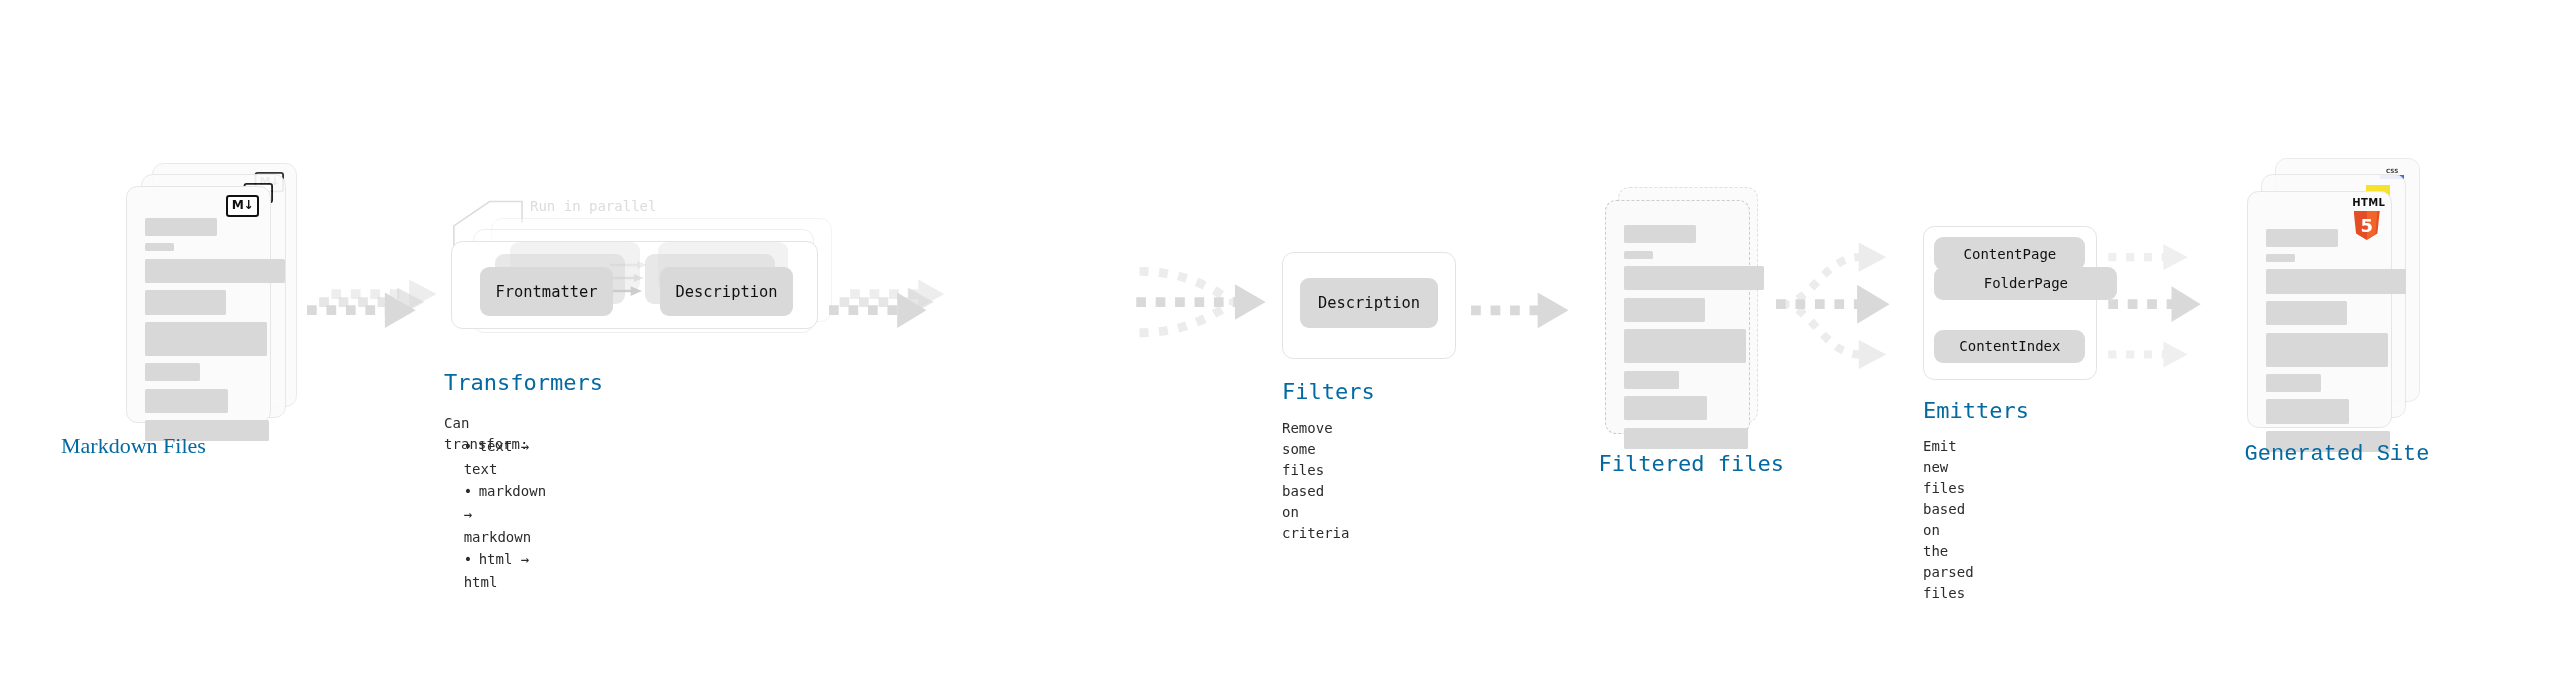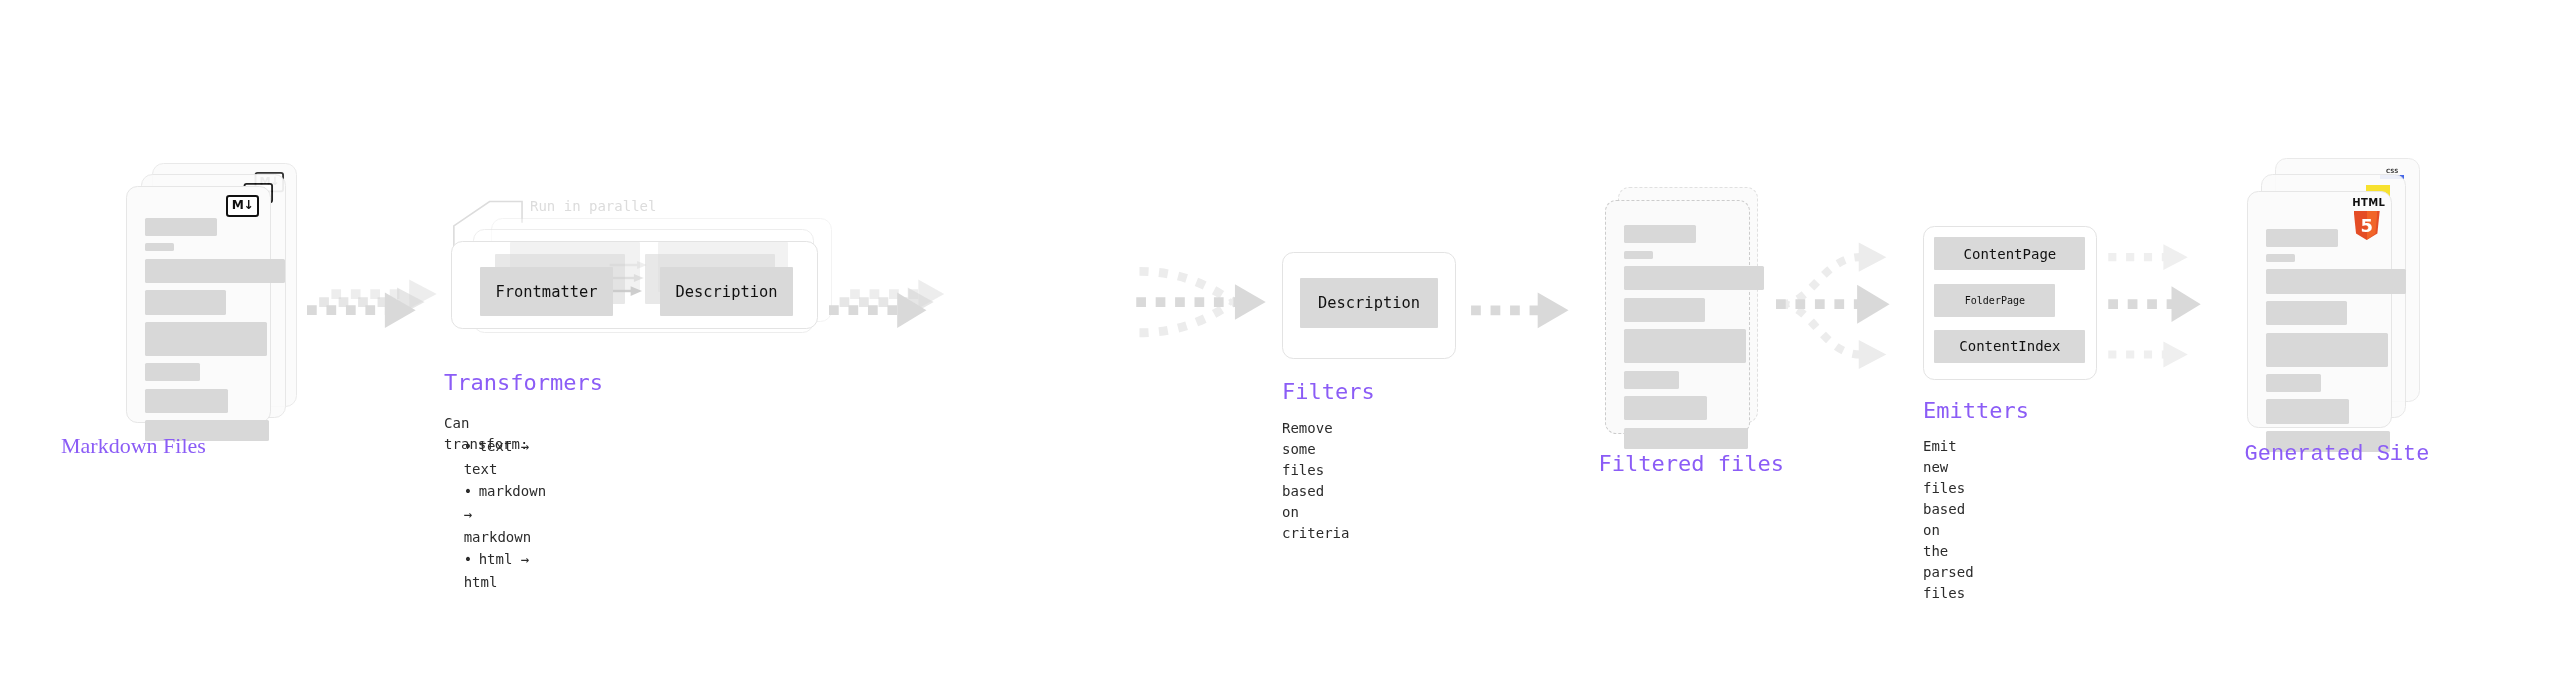--- a/index.html
+++ b/index.html
@@ -137,35 +137,35 @@
   .shellbox {
     position: absolute;
     border: 1.6px solid #e3e3e3;
     border-radius: 11.4px;
     background: #ffffff;
     box-sizing: border-box;
   }
   .pill {
     position: absolute;
     background: #d9d9d9;
-    border-radius: 1px;
+    border-radius: 9px;
     color: #111111;
     font-size: 15.4px;
     display: flex;
     align-items: center;
     justify-content: center;
     box-sizing: border-box;
     white-space: nowrap;
   }
 
   
   .title {
     position: absolute;
     font-size: 22px;
-    color: #8b5cf6;
+    color: #0369a1;
     letter-spacing: 0px;
     white-space: nowrap;
   }
   .sub {
     position: absolute;
     font-size: 14px;
     color: #2b2b2b;
     line-height: 1.5;
     white-space: pre-line;
   }
@@ -343,21 +343,21 @@
     <path d="M6 84 C 44 84, 58 146, 104 146" fill="none" stroke="#ececec" stroke-width="10" stroke-dasharray="10 12"></path>
     <polygon points="102,8 136,26 102,44" fill="#ececec"></polygon>
     <polygon points="102,128 136,146 102,164" fill="#ececec"></polygon>
     <line x1="0" y1="84" x2="104" y2="84" stroke="#d9d9d9" stroke-width="12" stroke-dasharray="12 12"></line>
     <polygon points="100,60 140,84 100,108" fill="#d9d9d9"></polygon>
   </svg>
 
   <div class="node" style="left:1923px; top:226px;">
     <div class="shellbox" style="left:0px; top:0px; width:174px; height:154px;"></div>
     <div class="pill" style="left:11.4px; top:11.4px; width:151px; height:32.5px; font-size:14px;">ContentPage</div>
-    <div class="pill" style="left:11.4px; top:58px; width:121px; height:32.5px; font-size:10px;">FolderPage</div>
+    <div class="pill" style="left:11.4px; top:41px; width:183px; height:32.5px; font-size:14px;">FolderPage</div>
     <div class="pill" style="left:11.4px; top:104px; width:151px; height:32.5px; font-size:14px;">ContentIndex</div>
     <div class="title" style="left:0px; top:172px;">Emitters</div>
     <div class="sub" style="left:0px; top:210px;">Emit new files based on
 the parsed files</div>
   </div>
 
   <svg class="deco" style="left:2105px; top:236px;" width="146" height="138" viewBox="0 0 180 170">
     <g opacity="0.55">
       <line x1="4" y1="26" x2="74" y2="26" stroke="#e2e2e2" stroke-width="10" stroke-dasharray="10 12"></line>
       <polygon points="72,10 102,26 72,42" fill="#e2e2e2"></polygon>

